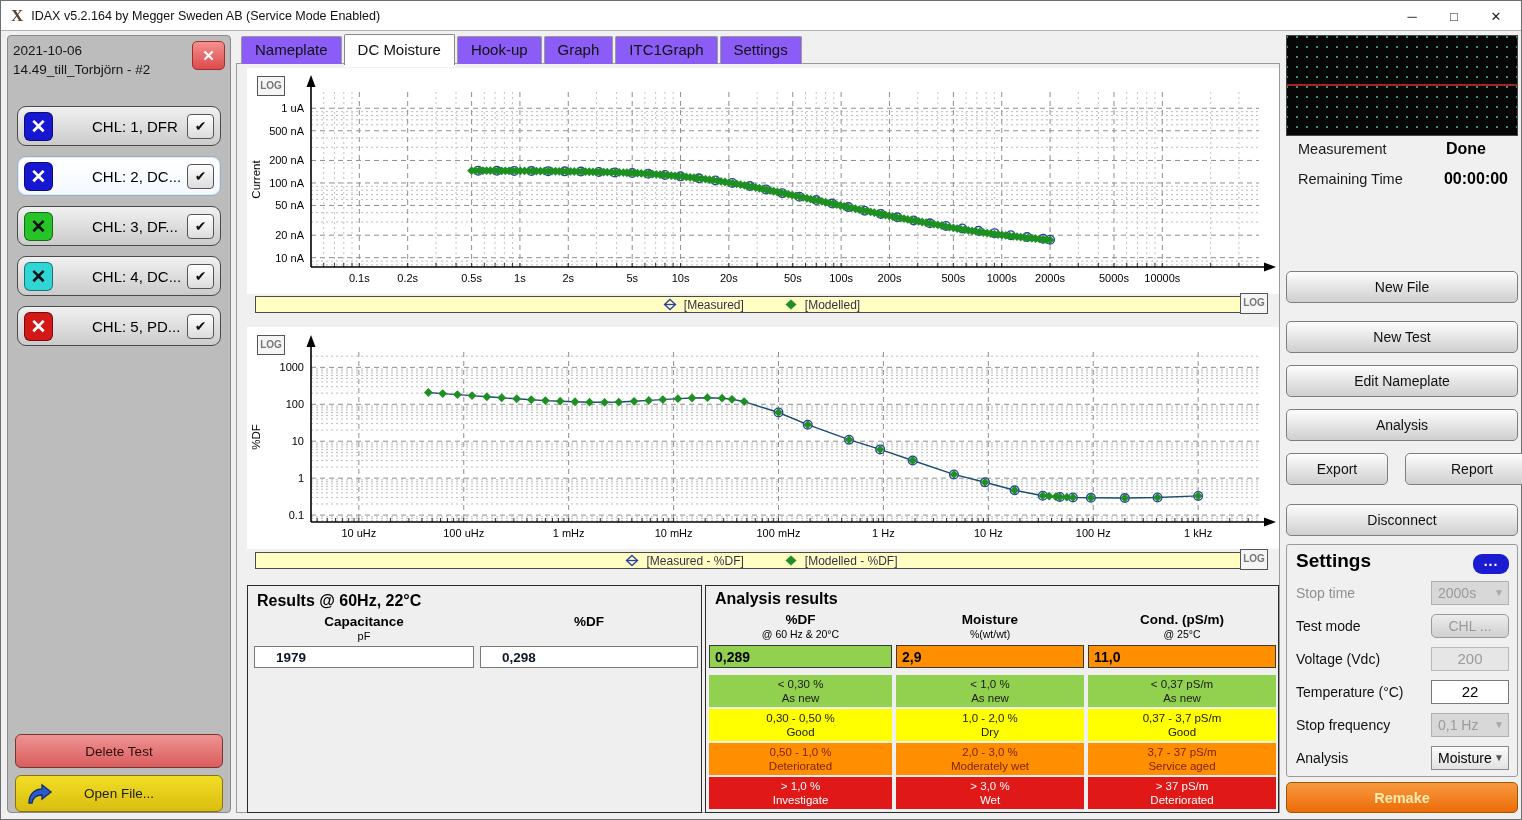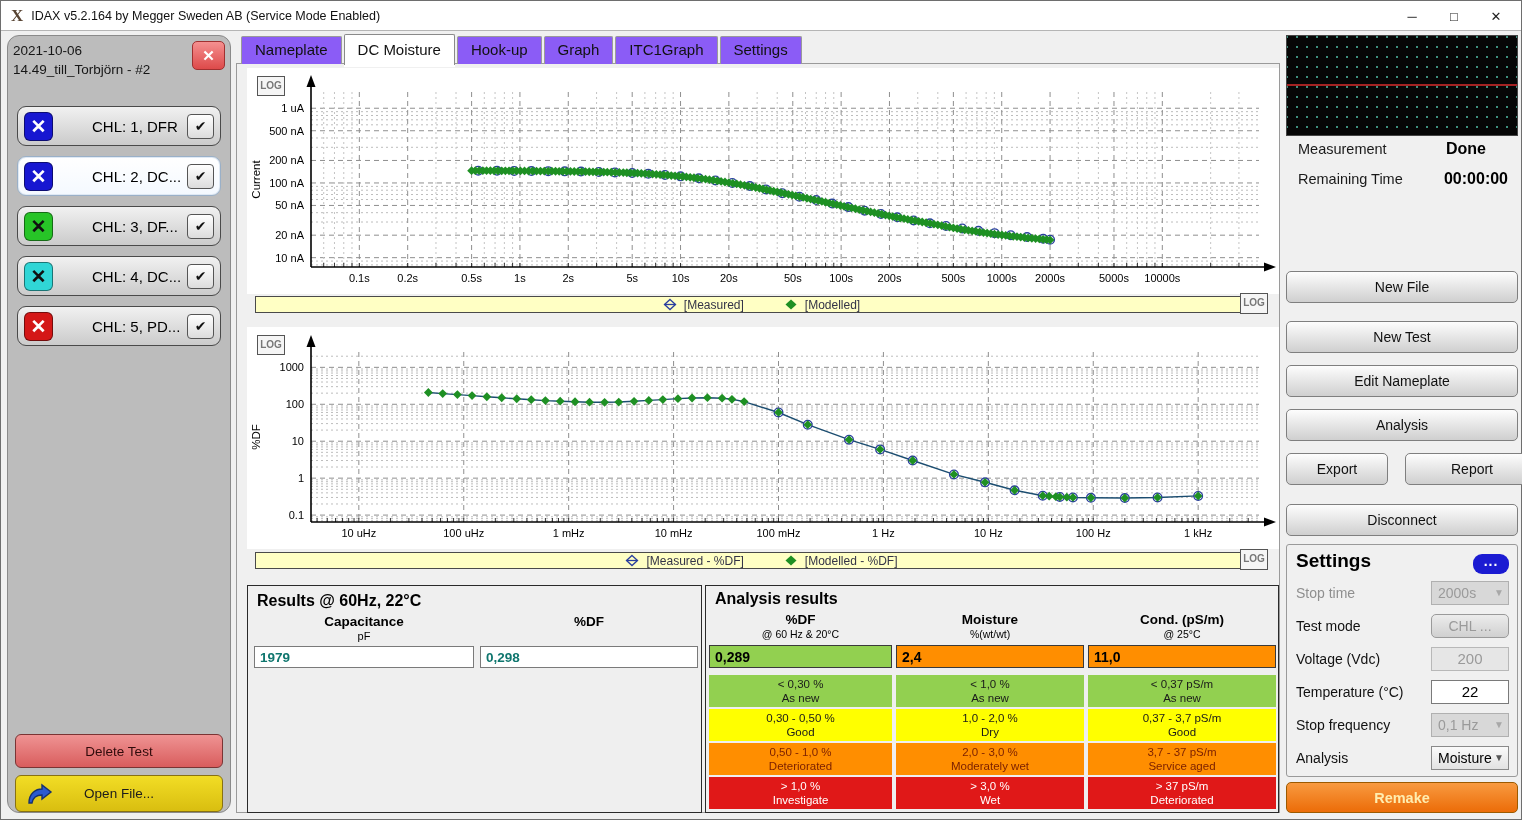--- a/index.html
+++ b/index.html
@@ -14,21 +14,21 @@
   .titlebar{position:absolute;left:0;top:0;width:100%;height:30px;background:#fff;
     border-bottom:1px solid #b5b5b5;display:flex;align-items:center;box-sizing:border-box;}
   .app-logo{font-weight:900;font-size:17px;color:#584433;margin:0 8px 0 10px;font-family:"Liberation Serif",serif;}
   .app-title{font-size:12.5px;color:#111;}
   .win-controls{position:absolute;right:4px;top:0;height:30px;display:flex;}
   .win-btn{width:42px;height:30px;display:flex;align-items:center;justify-content:center;
     font-size:13px;color:#222;cursor:default;}
 
   
   .sidebar{position:absolute;left:6px;top:34px;width:224px;height:778px;background:#bcbcbc;
-    border:1px solid #8a8a8a;border-radius:12px;box-sizing:border-box;}
+    border:1px solid #8a8a8a;border-radius:4px;box-sizing:border-box;}
   .test-header{position:relative;margin:4px 5px 0 5px;height:56px;}
   .test-line{font-size:13.5px;color:#161616;}
   .test-line.l1{padding-top:3px;}
   .test-line.l2{padding-top:4px;}
   .close-test{position:absolute;right:0;top:1px;width:31px;height:27px;border-radius:5px;
     background:linear-gradient(#f59090,#dd4a4a);border:1px solid #a03030;color:#fff;
     font-weight:bold;font-size:15px;display:flex;align-items:center;justify-content:center;}
   .channel-list{margin-top:6px;}
   .channel{width:204px;height:40px;margin:10px auto 0 auto;border:1px solid #4a4a4a;border-radius:9px;
     background:linear-gradient(#f1f1f1,#cbcbcb);display:flex;align-items:center;
@@ -67,21 +67,21 @@
     font-size:12px;color:#333347;box-sizing:border-box;}
   .legend-item{display:flex;align-items:center;gap:7px;}
 
   
   .results-box{position:absolute;left:10px;top:521px;width:455px;height:228px;background:#efefef;
     border:1px solid #2a2a2a;box-sizing:border-box;}
   .box-title{font-weight:bold;font-size:16px;color:#000;padding:6px 0 0 9px;}
   .res-col-header{position:absolute;text-align:center;font-weight:bold;font-size:13.5px;color:#000;}
   .res-col-sub{position:absolute;text-align:center;font-size:11px;color:#000;}
   .res-value{position:absolute;height:22px;background:#fff;border:1px solid #7a7a7a;
-    font-weight:bold;font-size:13.5px;color:#0f766e;line-height:22px;padding-left:5px;box-sizing:border-box;}
+    font-weight:bold;font-size:13.5px;color:#0f172a;line-height:22px;padding-left:21px;box-sizing:border-box;}
 
   .analysis-box{position:absolute;left:468px;top:521px;width:574px;height:228px;background:#efefef;
     border:1px solid #2a2a2a;box-sizing:border-box;}
   .an-col-header{position:absolute;text-align:center;font-weight:bold;font-size:13.5px;color:#000;}
   .an-col-sub{position:absolute;text-align:center;font-size:10.5px;color:#000;}
   .an-value{position:absolute;height:23px;border:1px solid #3a3a3a;font-weight:bold;font-size:14px;
     color:#000;line-height:23px;padding-left:5px;box-sizing:border-box;top:59px;}
   .an-cell{position:absolute;height:32px;display:flex;flex-direction:column;align-items:center;
     justify-content:center;font-size:11.5px;line-height:14.5px;text-align:center;box-sizing:border-box;}
 
@@ -812,21 +812,21 @@
         <div class="an-cell" style="left: 3px; top: 157px; width: 183px; background: rgb(255, 142, 0); color: rgb(122, 31, 0);">
           <div>0,50 - 1,0 %</div>
           <div>Deteriorated</div>
         </div>
         <div class="an-cell" style="left: 3px; top: 191px; width: 183px; background: rgb(224, 24, 24); color: rgb(255, 255, 255);">
           <div>&gt; 1,0 %</div>
           <div>Investigate</div>
         </div>
         <div class="an-col-header" style="left: 190px; top: 26px; width: 188px;">Moisture</div>
         <div class="an-col-sub" style="left: 190px; top: 42px; width: 188px;">%(wt/wt)</div>
-        <div class="an-value" style="left: 190px; width: 188px; background: rgb(255, 142, 0);">2,4</div>
+        <div class="an-value" style="left: 190px; width: 188px; background: rgb(255, 142, 0);">2,9</div>
         <div class="an-cell" style="left: 190px; top: 89px; width: 188px; background: rgb(146, 208, 80); color: rgb(26, 26, 26);">
           <div>&lt; 1,0 %</div>
           <div>As new</div>
         </div>
         <div class="an-cell" style="left: 190px; top: 123px; width: 188px; background: rgb(255, 255, 0); color: rgb(26, 26, 26);">
           <div>1,0 - 2,0 %</div>
           <div>Dry</div>
         </div>
         <div class="an-cell" style="left: 190px; top: 157px; width: 188px; background: rgb(255, 142, 0); color: rgb(122, 31, 0);">
           <div>2,0 - 3,0 %</div>

